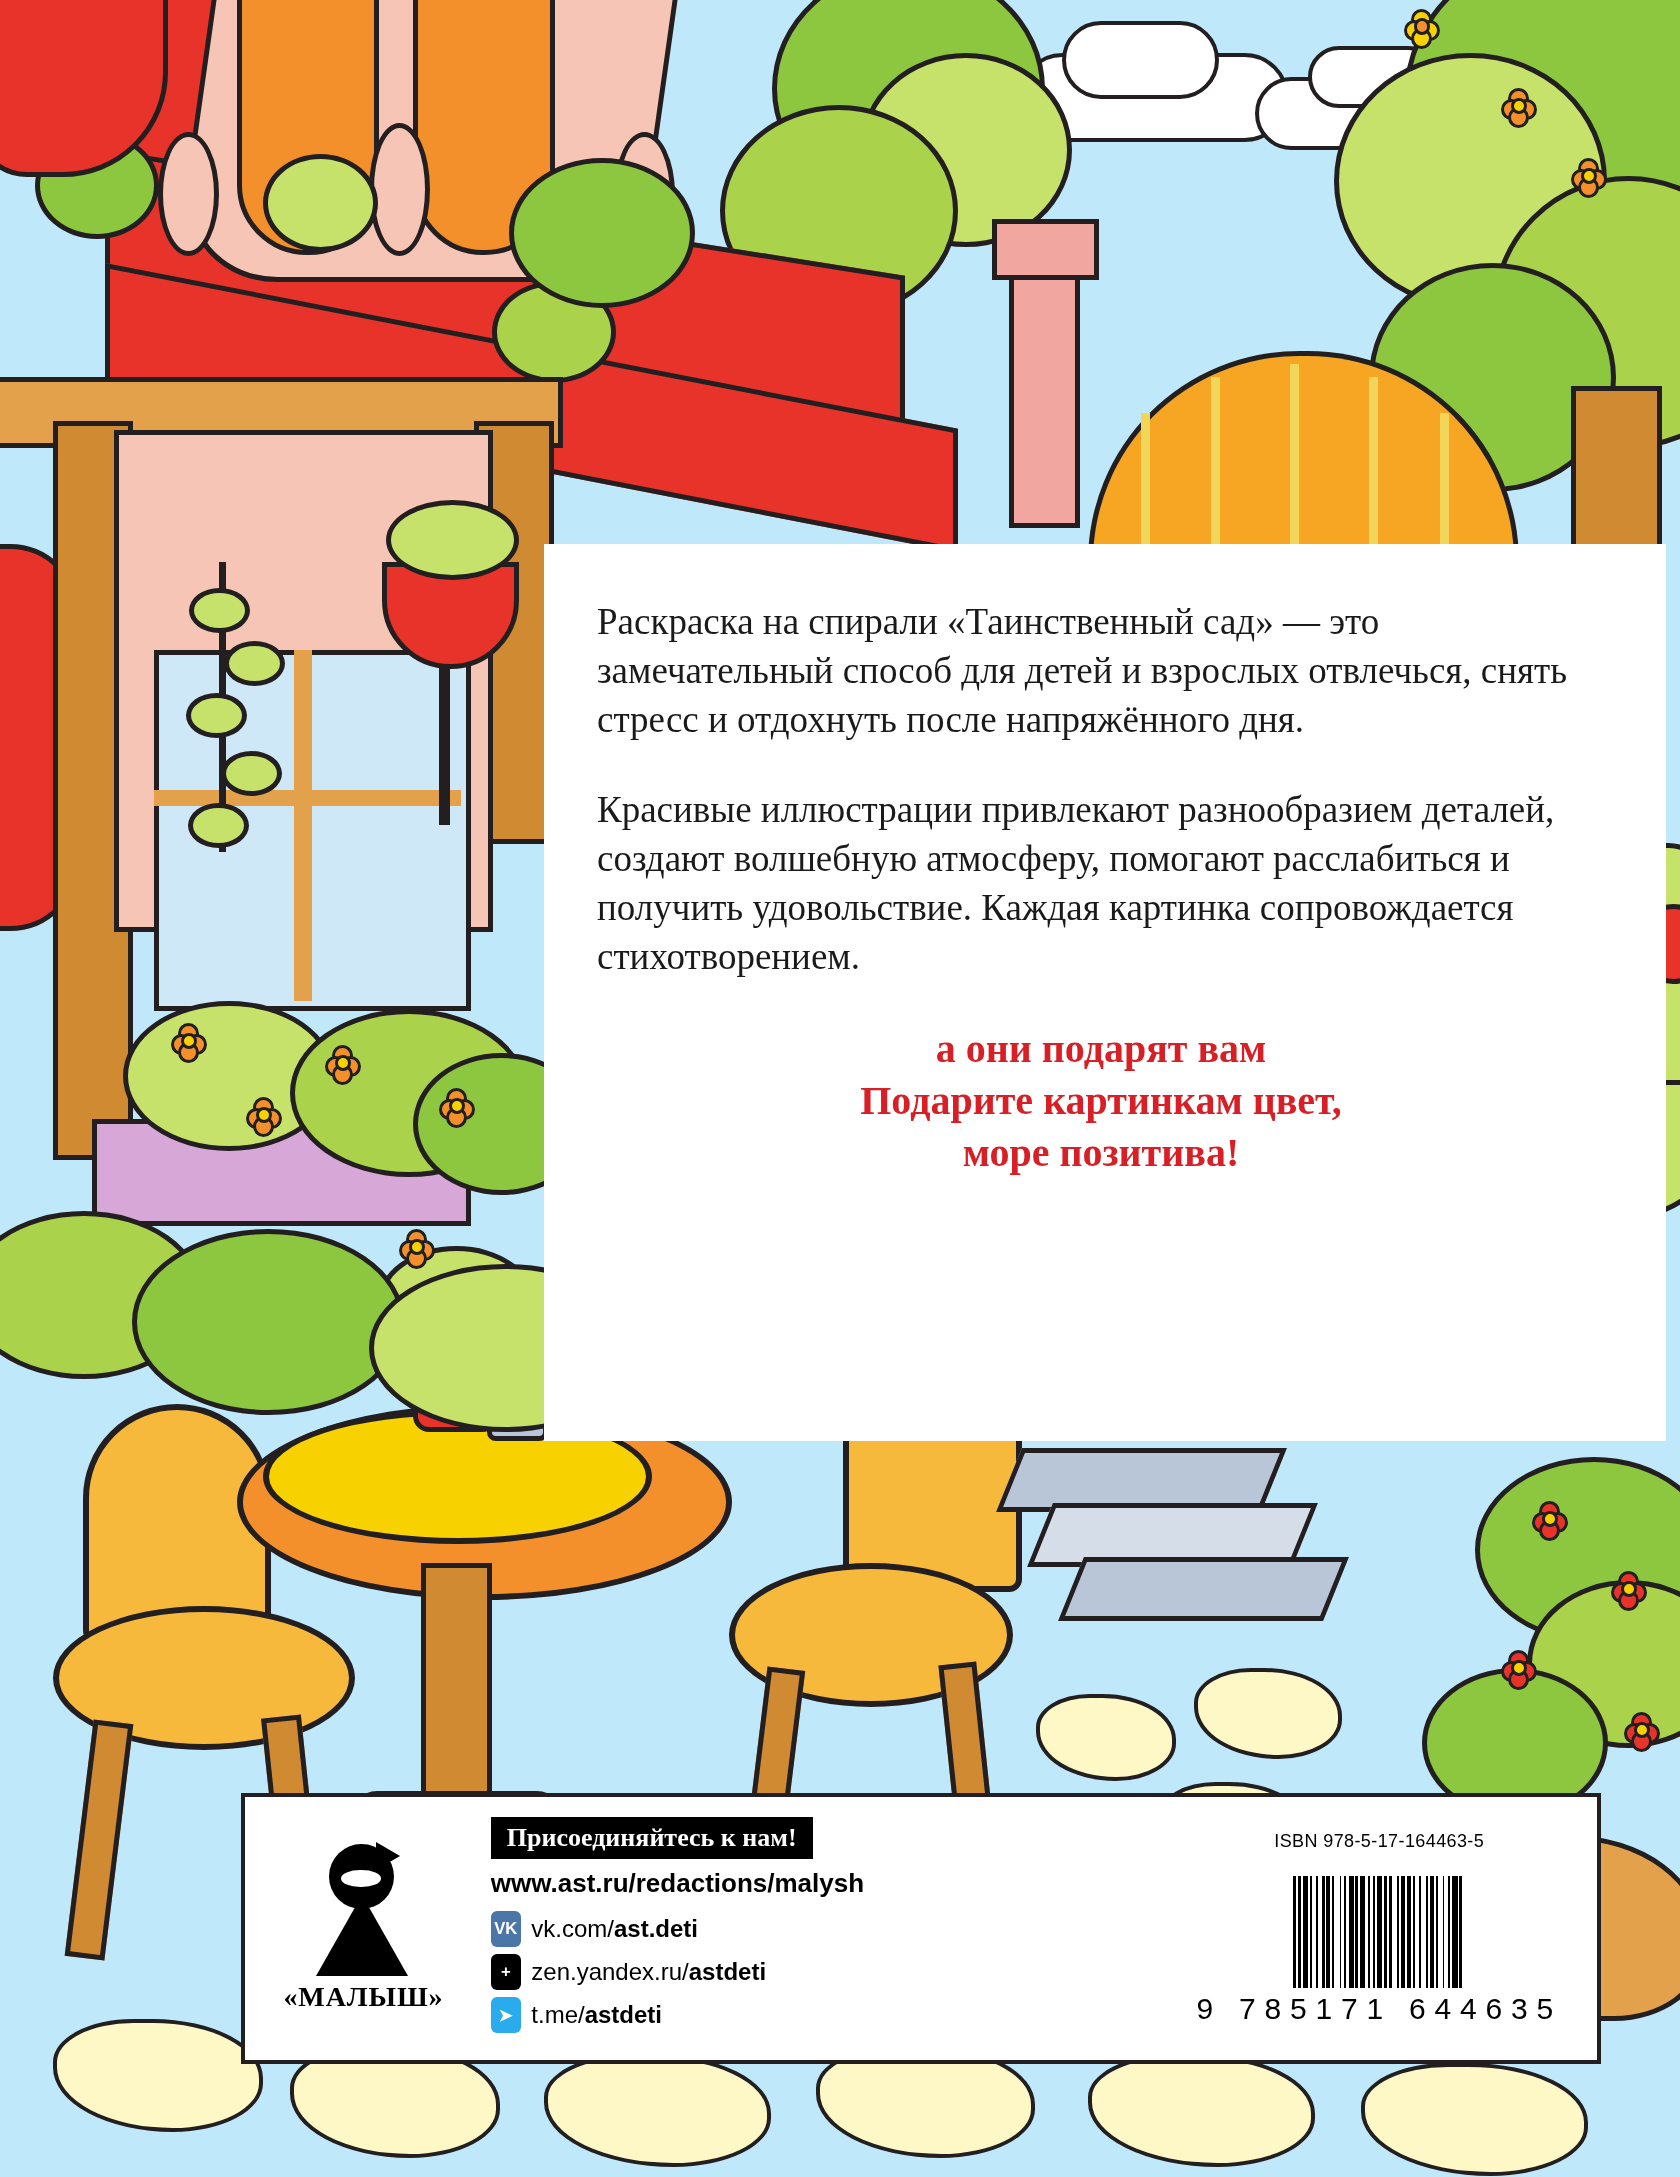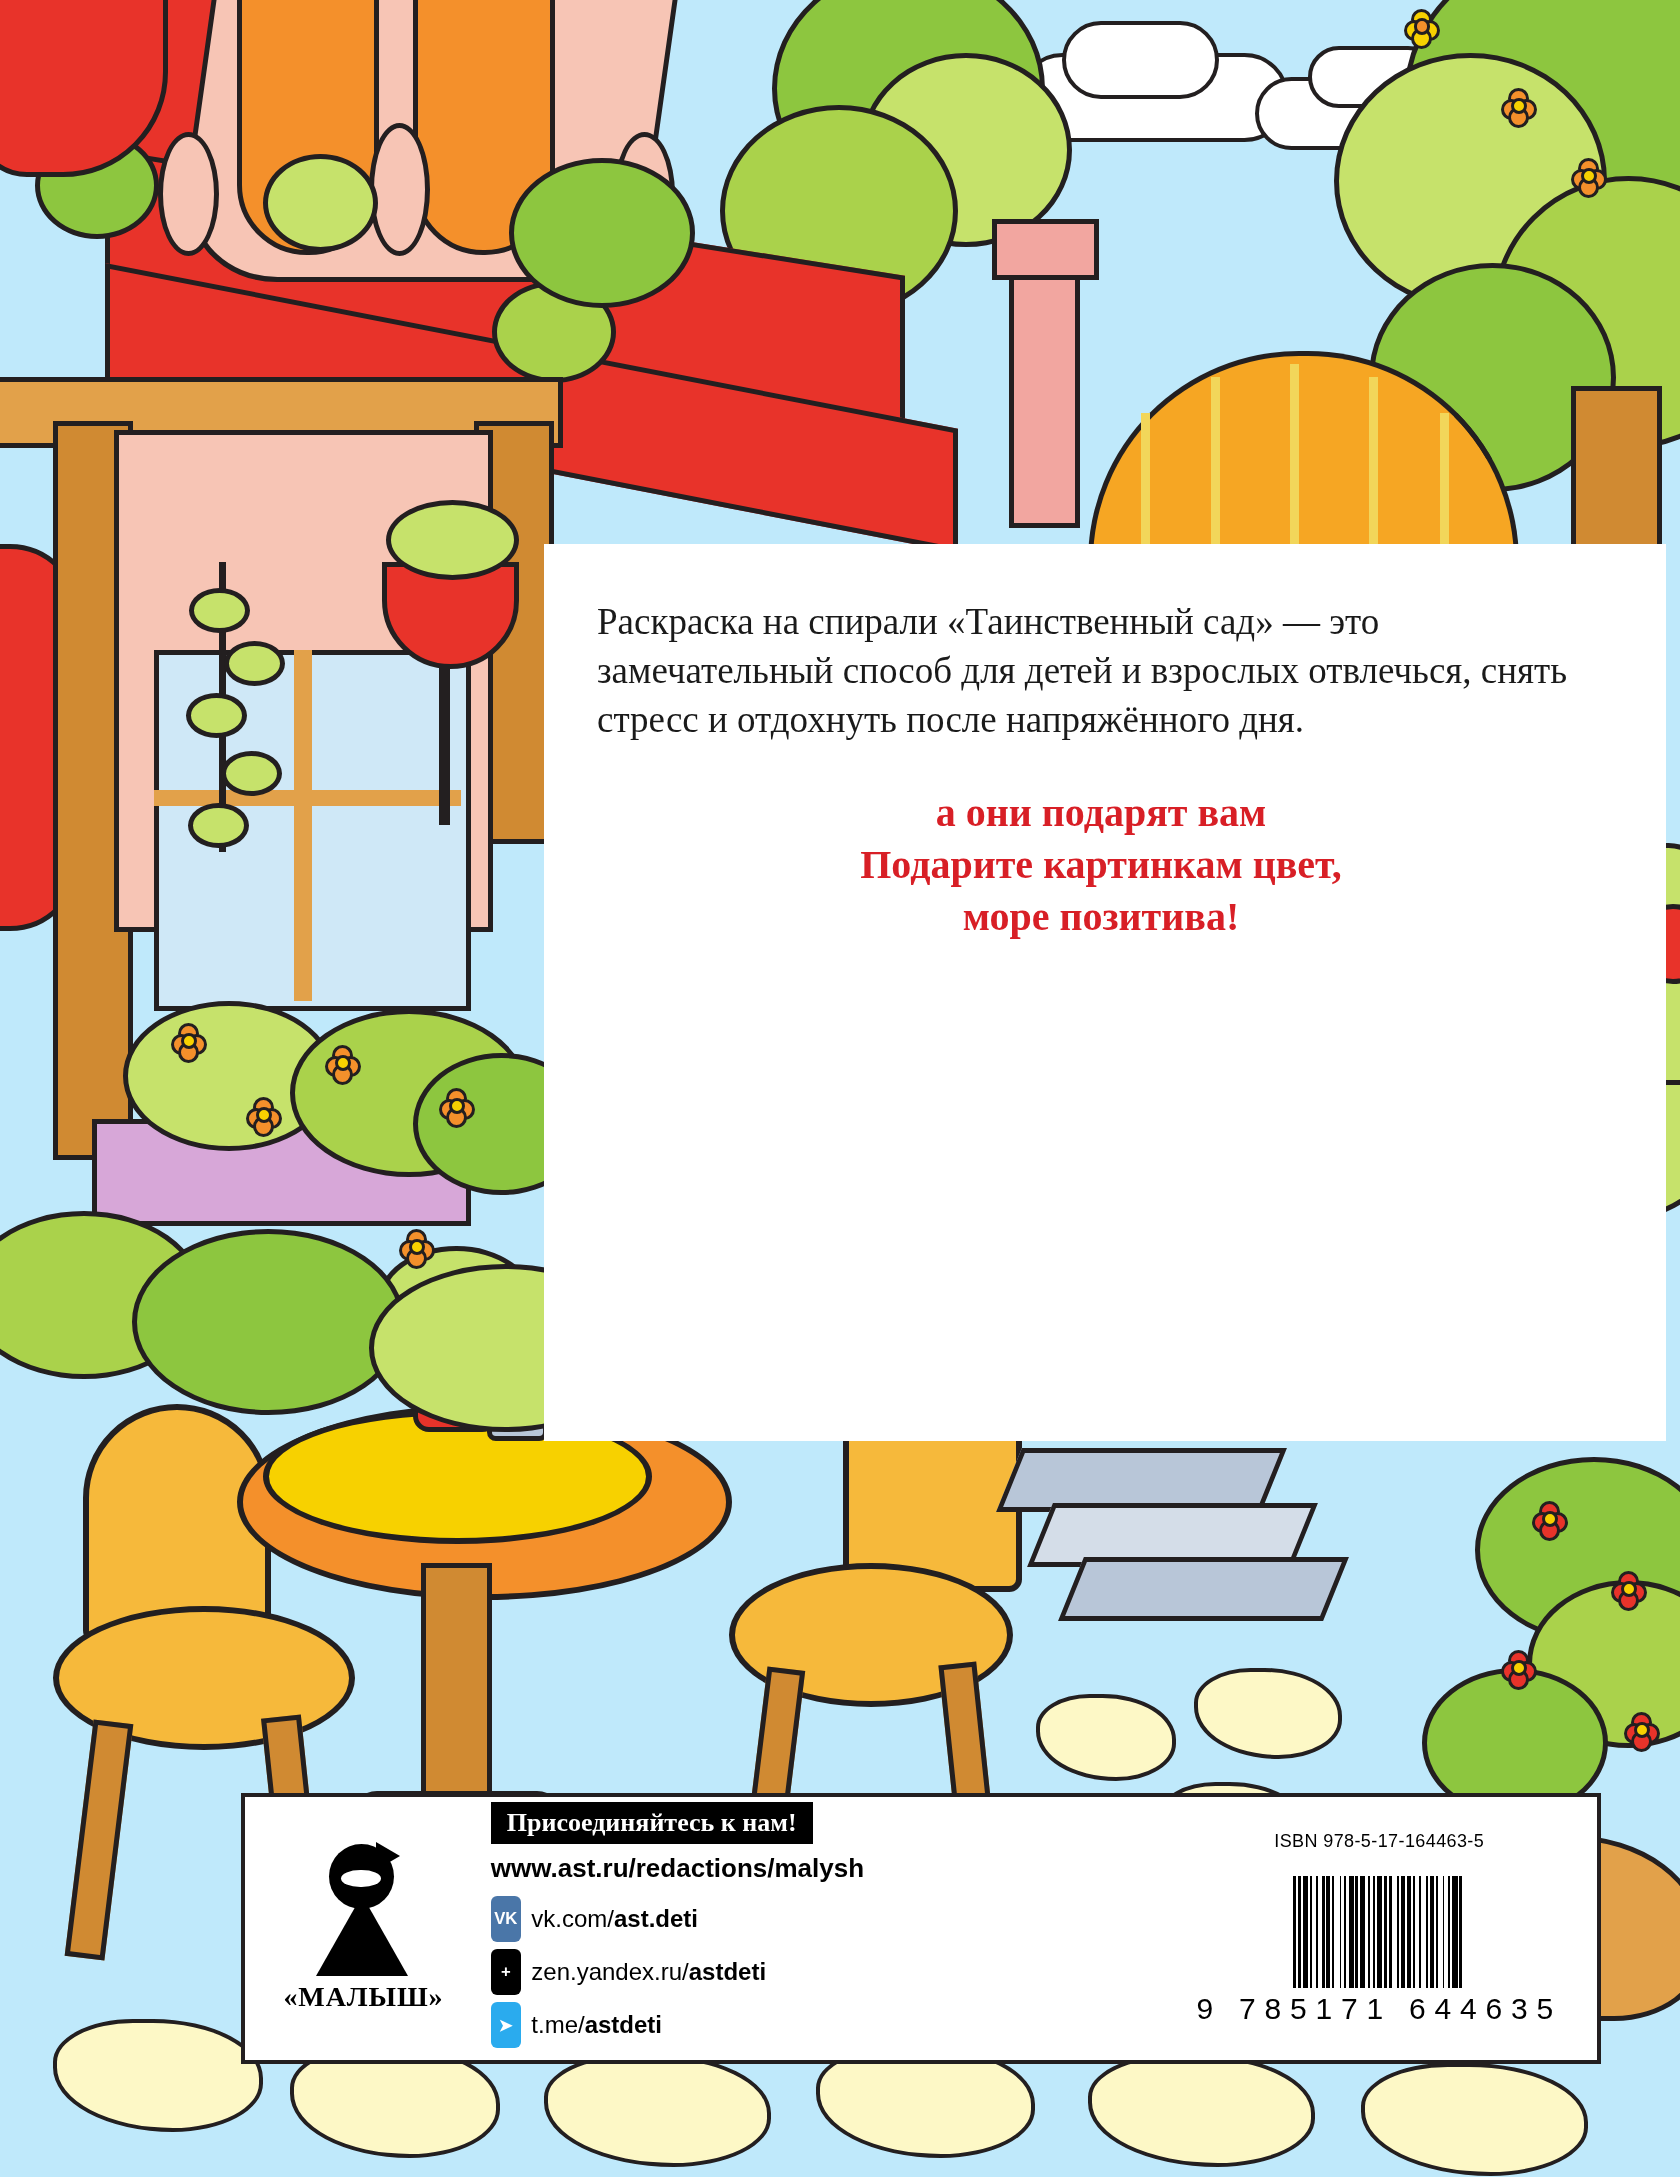--- a/index.html
+++ b/index.html
@@ -257,21 +257,21 @@
   }
   .social-row {
     display: flex;
     align-items: center;
     margin-bottom: 7px;
     font-family: "Liberation Sans", sans-serif;
     font-size: 24px;
     color: #000;
   }
   .social-ico {
-    width: 30px; height: 46px;
+    width: 30px; height: 36px;
     border-radius: 6.1px;
     margin-right: 10.5px;
     display: flex;
     align-items: center;
     justify-content: center;
     color: #fff;
     font-size: 16.7px;
     font-weight: bold;
     font-family: "Liberation Sans", sans-serif;
     flex: 0 0 auto;
@@ -539,20 +539,21 @@
     <div class="petal" style="left:7px; top:0; background:#f7d100;"></div>
     <div class="petal" style="left:0; top:11.4px; background:#f7d100;"></div>
     <div class="petal" style="left:15px; top:11.4px; background:#f7d100;"></div>
     <div class="petal" style="left:7px; top:19.3px; background:#f7d100;"></div>
     <div class="center" style="background:#f4902b;"></div>
   </div>
 
   <div class="text-card">
     <div class="body">
       <p class="para">Раскраска на спирали «Таинственный сад» — это замечательный способ для детей и взрослых отвлечься, снять стресс и отдохнуть после напряжённого дня.</p>
+      <p class="para">Красивые иллюстрации привлекают разнообразием деталей, создают волшебную атмосферу, помогают расслабиться и получить удовольствие. Каждая картинка сопровождается стихотворением.</p>
       <div class="highlight">
         <div>а они подарят вам</div>
         <div>Подарите картинкам цвет,</div>
         <div>море позитива!</div>
       </div>
     </div>
   </div>
 
   <div class="footer">
 

